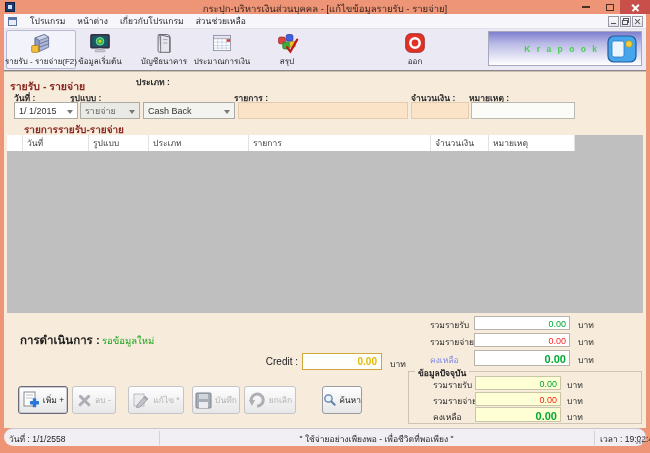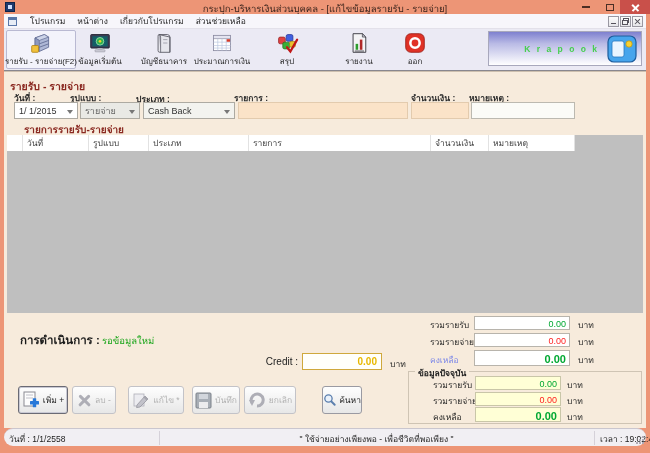--- a/index.html
+++ b/index.html
@@ -188,30 +188,20 @@
     <div class="tb-btn" style="left:258px; width:50px;">
       <svg width="26" height="26" viewBox="0 0 26 26">
         <rect x="3" y="6" width="8" height="8" rx="2" fill="#e04040" stroke="#902020" stroke-width="0.8"></rect>
         <rect x="12" y="3" width="8" height="8" rx="2" fill="#4060e0" stroke="#203090" stroke-width="0.8"></rect>
         <rect x="8" y="12" width="8" height="8" rx="2" fill="#38b038" stroke="#1d701d" stroke-width="0.8"></rect>
         <rect x="16" y="11" width="7" height="7" rx="2" fill="#e8c22e" stroke="#9a7d12" stroke-width="0.8"></rect>
         <path d="M13 18 L17 23 L25 9" fill="none" stroke="#c01818" stroke-width="2.6" stroke-linecap="round"></path>
       </svg>
       <span class="tb-label">สรุป</span>
     </div>
-    <div class="tb-btn" style="left:328px; width:54px;">
-      <svg width="26" height="26" viewBox="0 0 26 26">
-        <path d="M6 2 L17 2 L21 6 L21 24 L6 24 Z" fill="#f4f4f6" stroke="#3a3a42" stroke-width="1.1"></path>
-        <path d="M17 2 L17 6 L21 6 Z" fill="#c8c8d0" stroke="#3a3a42" stroke-width="0.8"></path>
-        <rect x="9" y="14" width="3" height="7" fill="#2e9e2e"></rect>
-        <rect x="14" y="9" width="3" height="12" fill="#b02828"></rect>
-        <line x1="8" y1="22.5" x2="19" y2="22.5" stroke="#3a3a42" stroke-width="1"></line>
-      </svg>
-      <span class="tb-label">รายงาน</span>
-    </div>
     <div class="tb-btn" style="left:390px; width:42px;">
       <svg width="26" height="26" viewBox="0 0 26 26">
         <rect x="2" y="2" width="22" height="22" rx="6" fill="#e03226" stroke="#9a1f16" stroke-width="1"></rect>
         <circle cx="13" cy="13" r="5.5" fill="none" stroke="#ffffff" stroke-width="3"></circle>
       </svg>
       <span class="tb-label">ออก</span>
     </div>
     <div class="logo-panel">
       <span class="logo-text">K r a p o o k</span>
       <svg class="logo-badge" width="30" height="28" viewBox="0 0 30 28">
@@ -221,21 +211,21 @@
       </svg>
     </div>
   </div>
 
   <div class="main">
 
     <div class="sect-title" style="left:6px; top:6px;">รายรับ - รายจ่าย</div>
 
     <span class="fld-label" style="left:10px;  top:19px;">วันที่ :</span>
     <span class="fld-label" style="left:66px;  top:19px;">รูปแบบ :</span>
-    <span class="fld-label" style="left:132px; top:3px;margin-top:17px;">ประเภท :</span>
+    <span class="fld-label" style="left:132px; top:3px;">ประเภท :</span>
     <span class="fld-label" style="left:230px; top:19px;">รายการ :</span>
     <span class="fld-label" style="left:407px; top:19px;">จำนวนเงิน :</span>
     <span class="fld-label" style="left:465px; top:19px;">หมายเหตุ :</span>
 
     <div class="combo" style="left:10px; top:30px; width:64px;">
       <span>1/ 1/2015</span>
         <span class="arrow"></span>
     </div>
     <div class="combo dim" style="left:76px; top:30px; width:60px;">
       <span>รายจ่าย</span>

